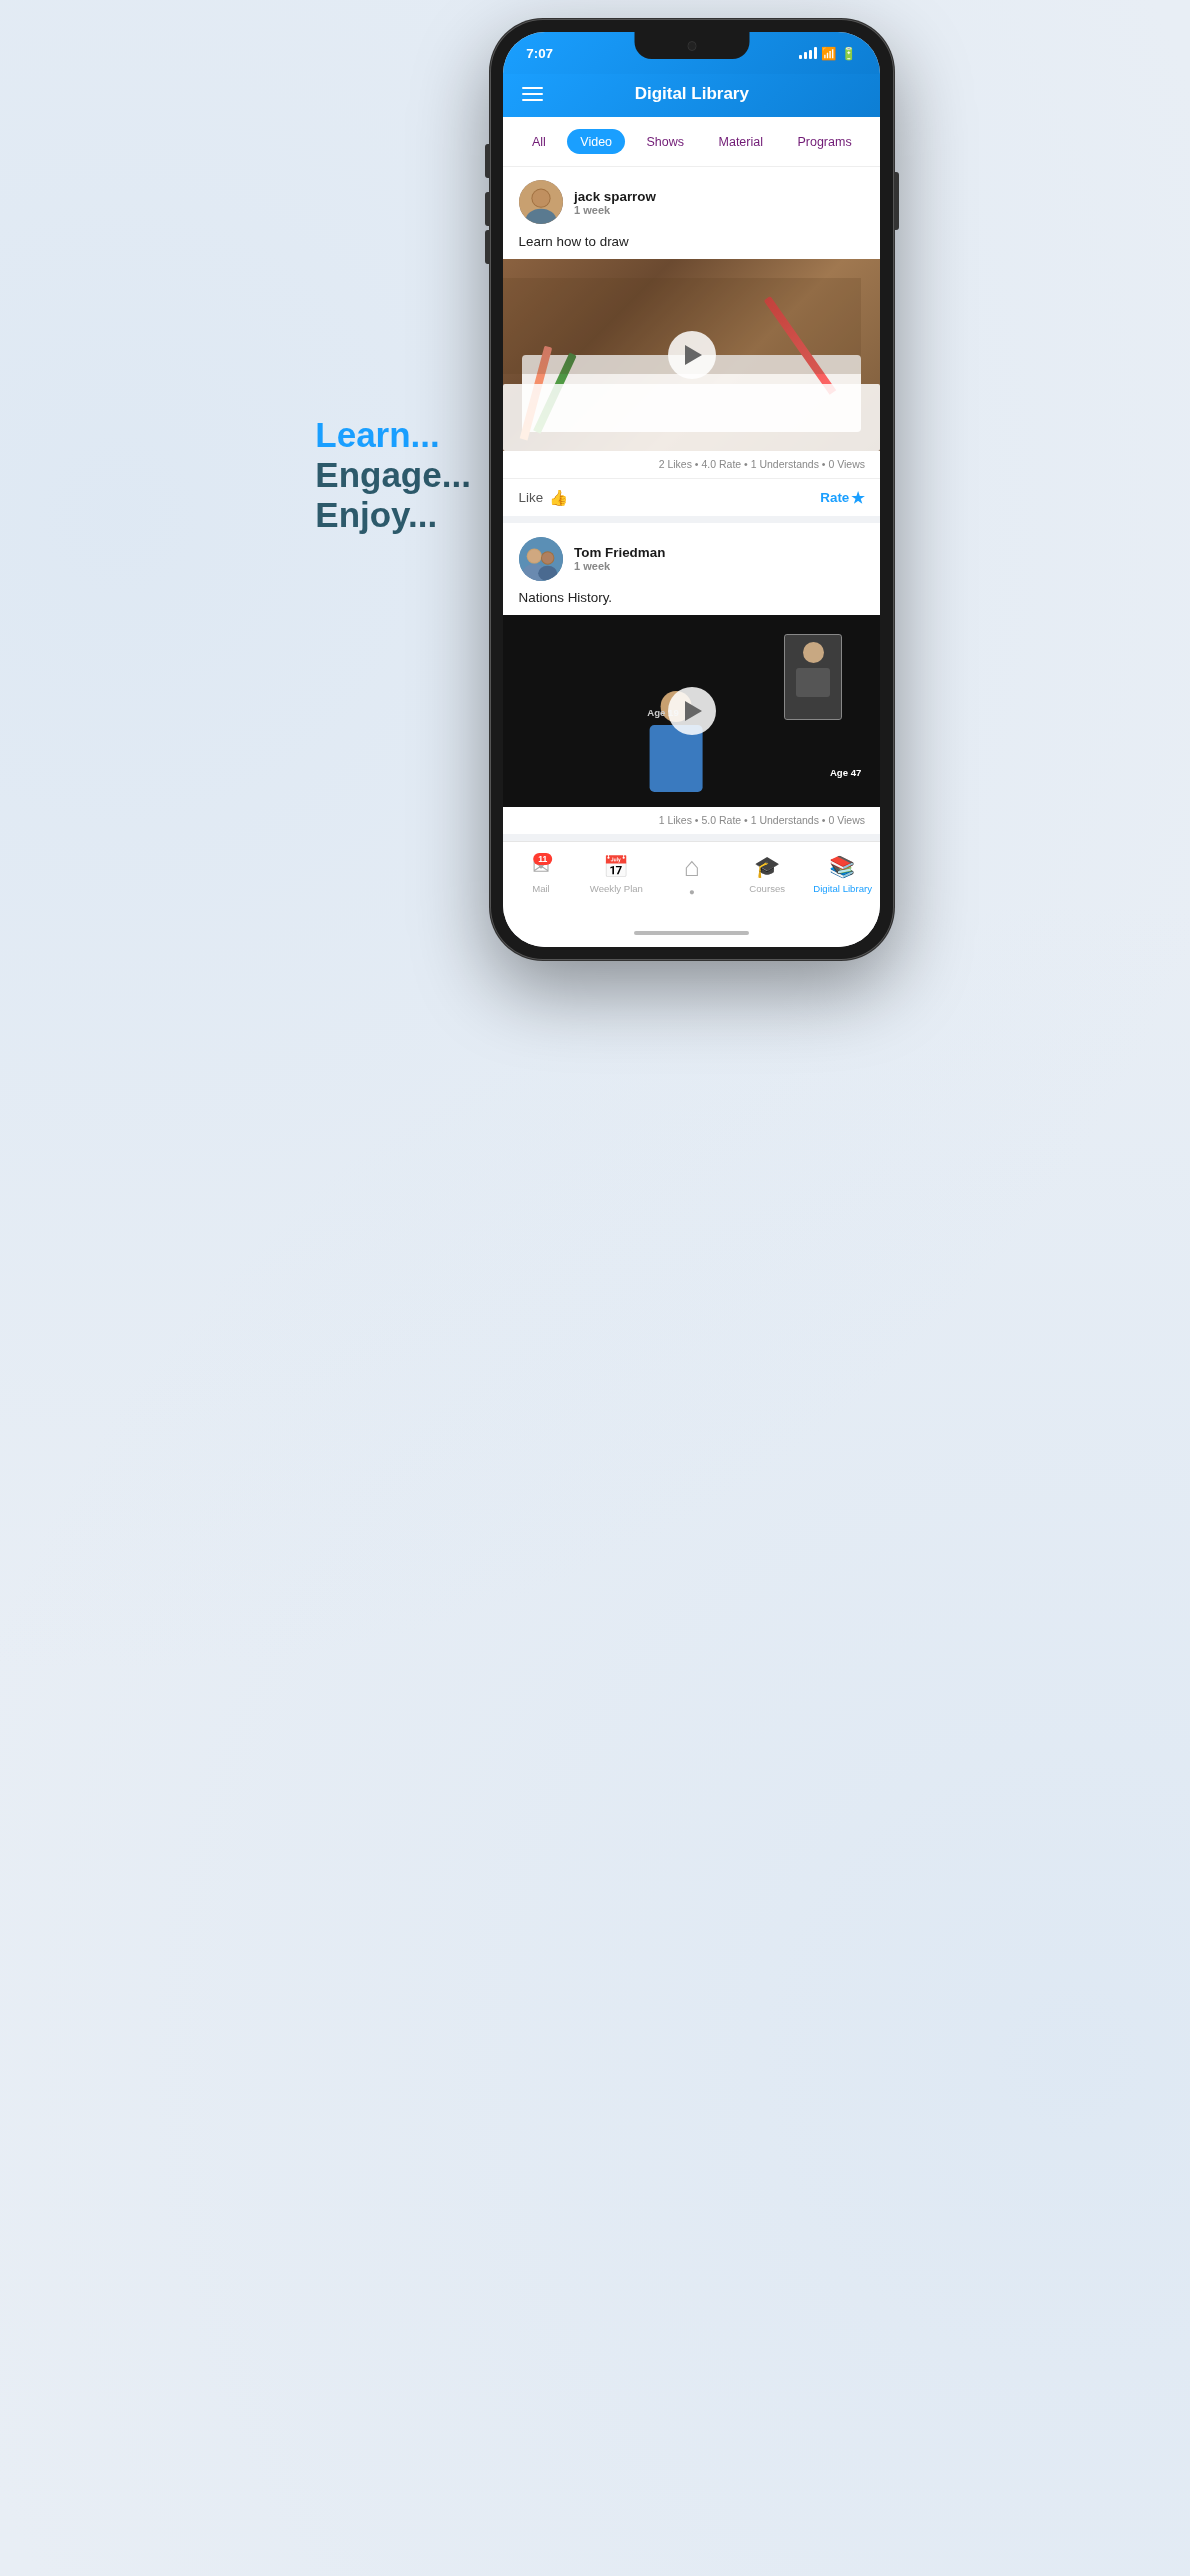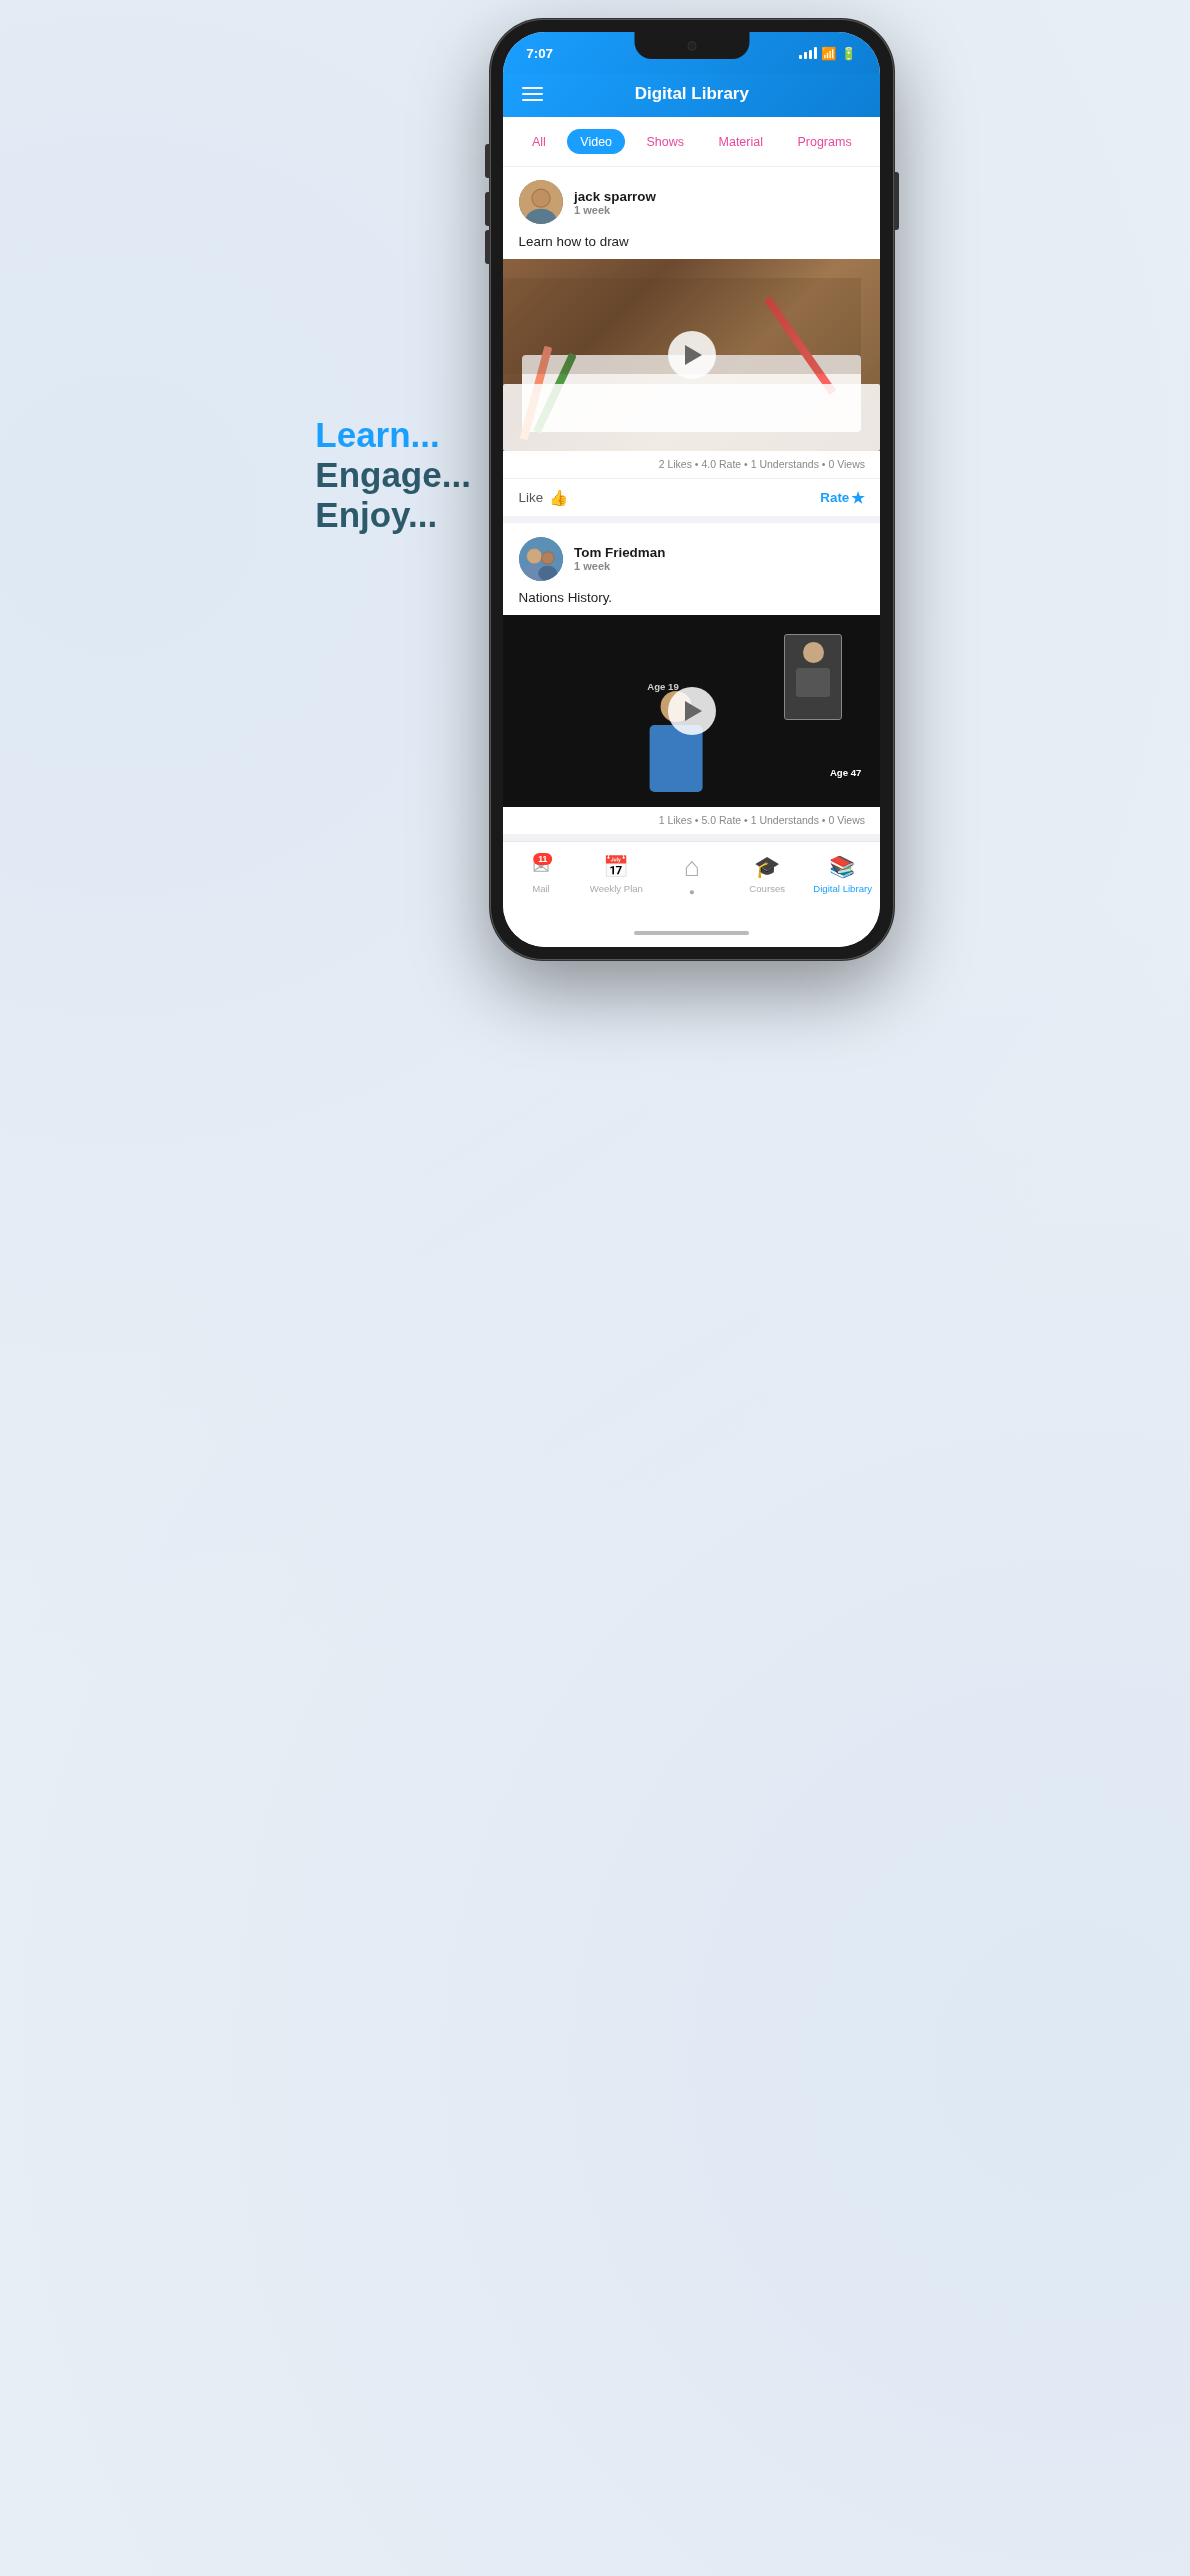--- a/index.html
+++ b/index.html
@@ -185,21 +185,21 @@
       font-weight: 500;
       cursor: pointer;
     }
 
     .tab-item.active {
       background: #1a9fff;
       color: white;
     }
 
     .tab-item.inactive {
-      color: #ec4899;
+      color: #701a75;
       background: transparent;
     }
 
     
     .content-area {
       background: white;
       overflow-y: auto;
     }
 
     
@@ -356,21 +356,21 @@
 
     .age-label {
       position: absolute;
       color: #ccc;
       font-size: 9.6px;
       font-weight: 600;
     }
 
     .age-19 {
       left: 144px;
-      top: 66px;
+      top: 92px;
     }
 
     .age-47 {
       right: 19px;
       bottom: 29px;
       color: white;
     }
 
     .play-button {
       width: 48px;

